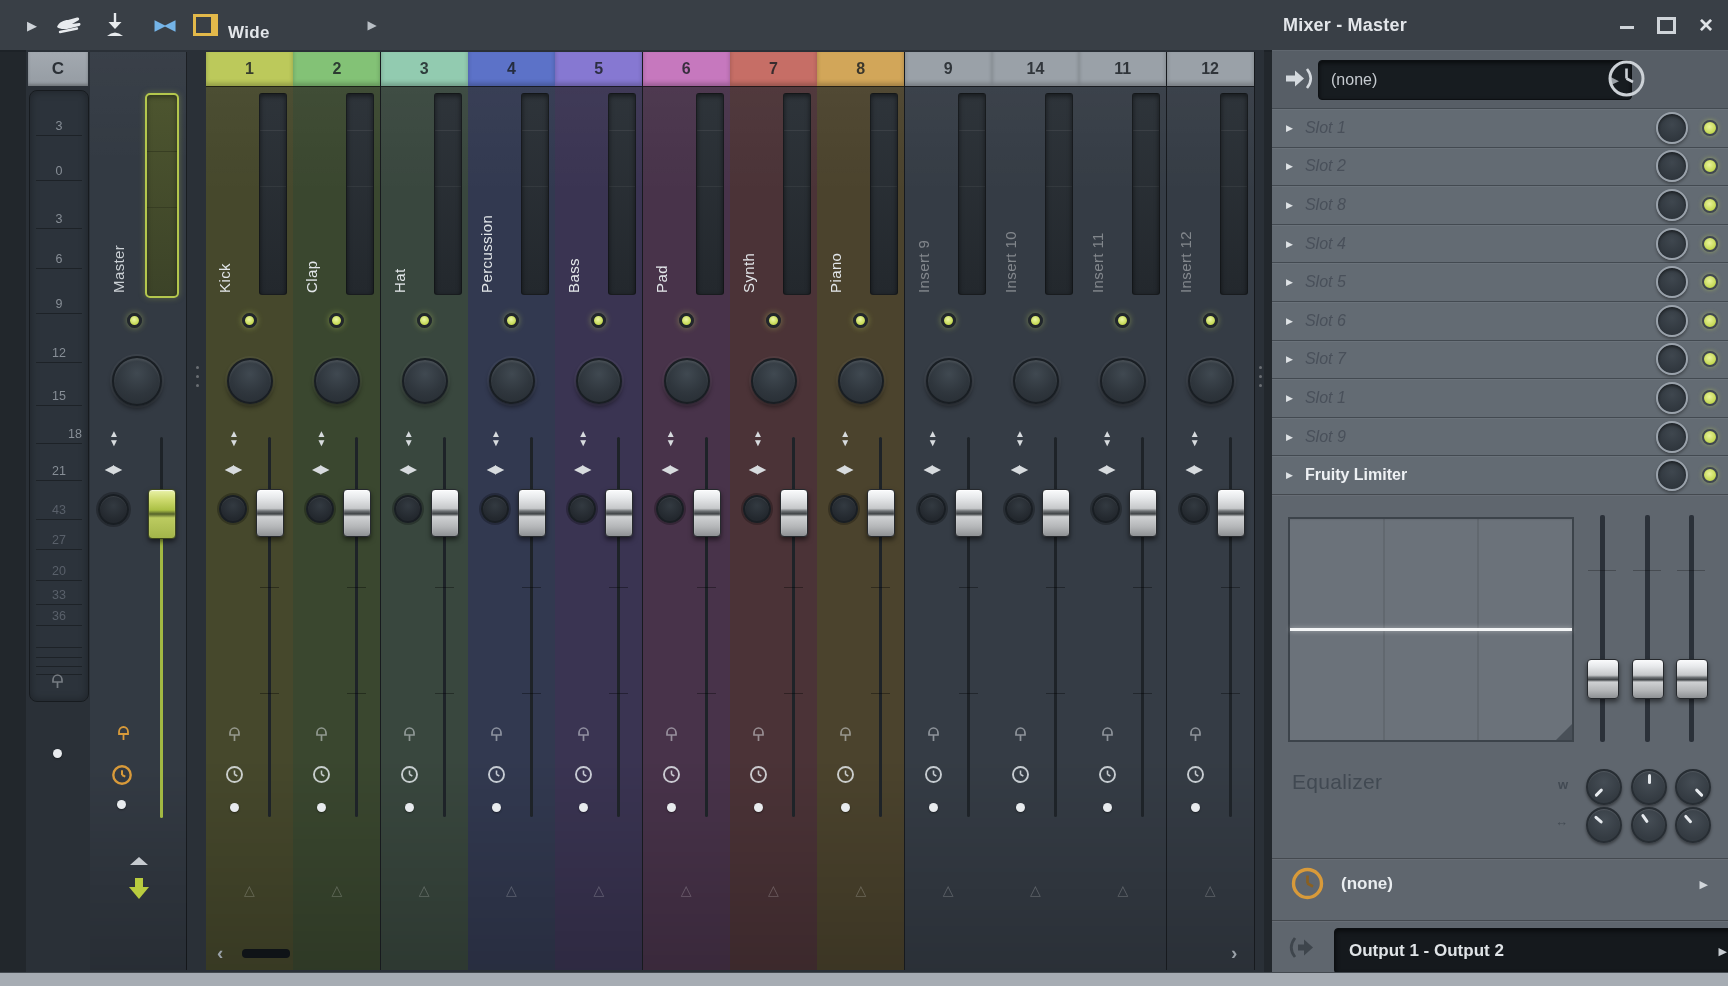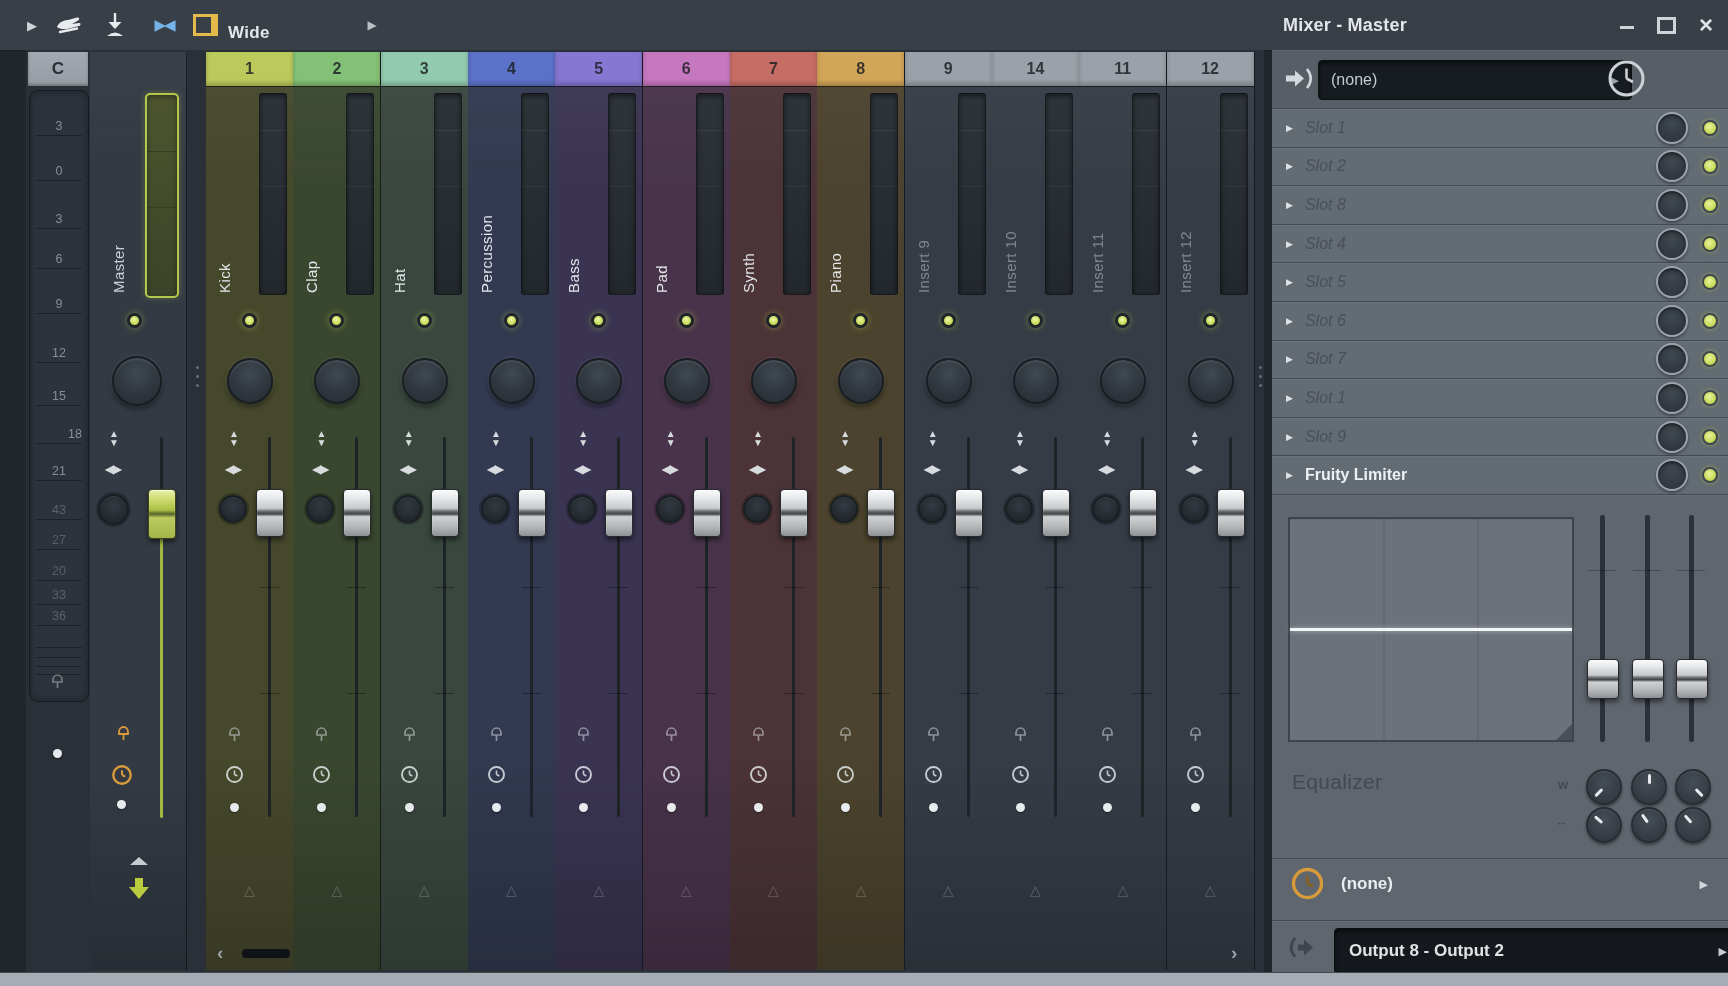--- a/index.html
+++ b/index.html
@@ -868,19 +868,19 @@
     <span id="time-row-arrow">▶</span>
 
     <div class="pdivider" style="top:870px;"></div>
     <span class="abs" style="left:16px;top:884px;">
       <svg width="30" height="27" viewBox="0 0 30 27">
         <path d="M7 4 q-7.5 9.5 0 19" fill="none" stroke="#3e454c" stroke-width="2.8"></path>
         <path d="M10 10.5 h6 V5.5 L25 13.5 l-9 8 V16.5 h-6 Z" fill="#3e454c"></path>
       </svg>
     </span>
     <div id="output-field">
-      <span>Output 8 - Output 2</span>
+      <span>Output 1 - Output 2</span>
       <span class="sel-arrow">▶</span>
     </div>
   </div>
 
   <div id="bottom-strip"></div>
 </div>
 
 </body></html>

